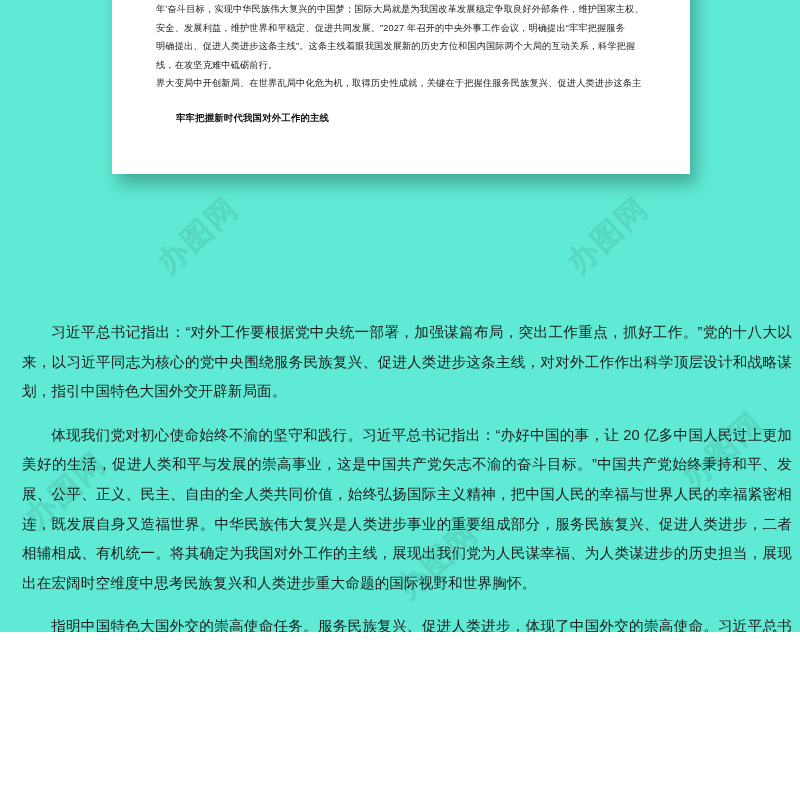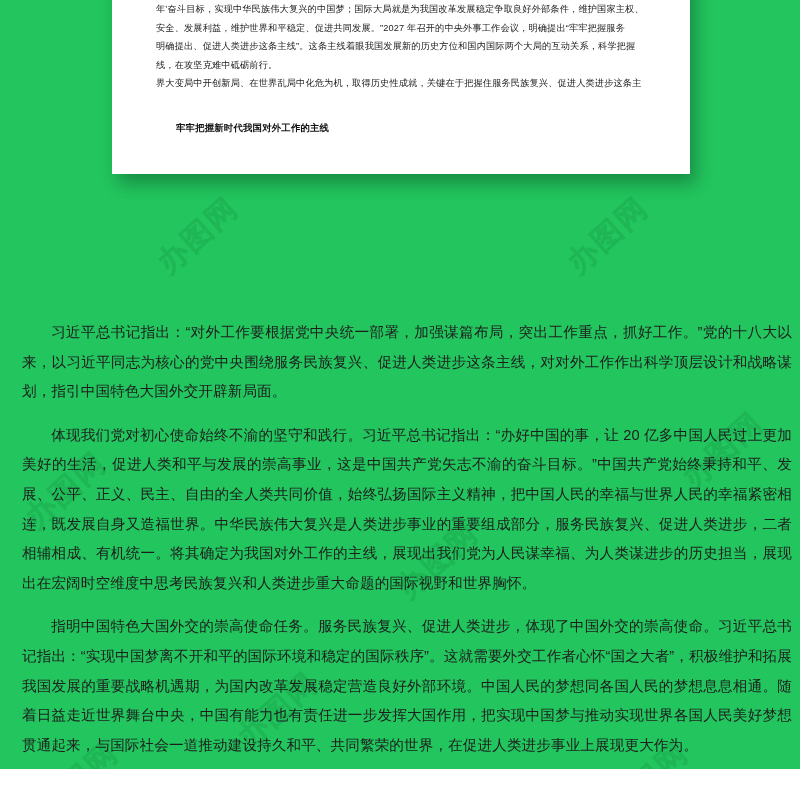--- a/index.html
+++ b/index.html
@@ -11,23 +11,23 @@
     height: 800px;
     background: #ffffff;
     font-family: "Liberation Sans", "DejaVu Sans", sans-serif;
     overflow: hidden;
     position: relative;
   }
 
   #page {
     position: relative;
     width: 800px;
-    height: 769px;
+    height: 632px;
     overflow: hidden;
-    background: #22c55e;
+    background: #5eead4;
   }
 
   
   .watermark-layer {
     position: absolute;
     inset: 0;
     pointer-events: none;
     z-index: 5;
   }
   .wm {
@@ -70,21 +70,21 @@
   }
   .preview-line {
     font-size: 9.2px;
     line-height: 18.6px;
     color: #1b1b1b;
     letter-spacing: 0.15px;
     white-space: nowrap;
     font-family: "Liberation Sans", "DejaVu Sans", sans-serif;
   }
   .preview-heading {
-    margin-top: 29px;
+    margin-top: 19px;
     margin-left: 20px;
     font-size: 9.4px;
     font-weight: 700;
     color: #111111;
     letter-spacing: 0.2px;
     white-space: nowrap;
   }
 
   
   .article {

